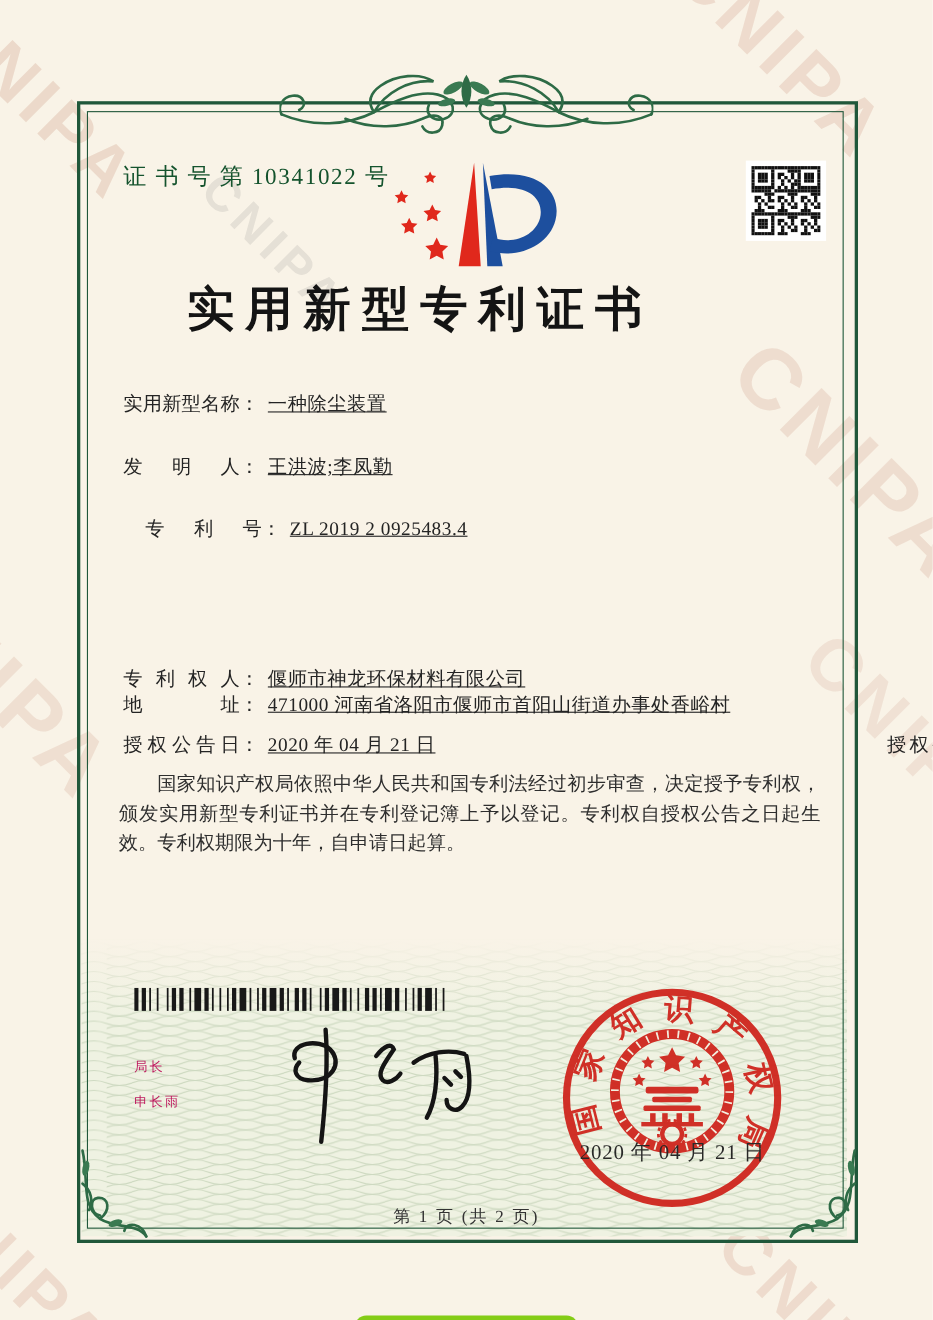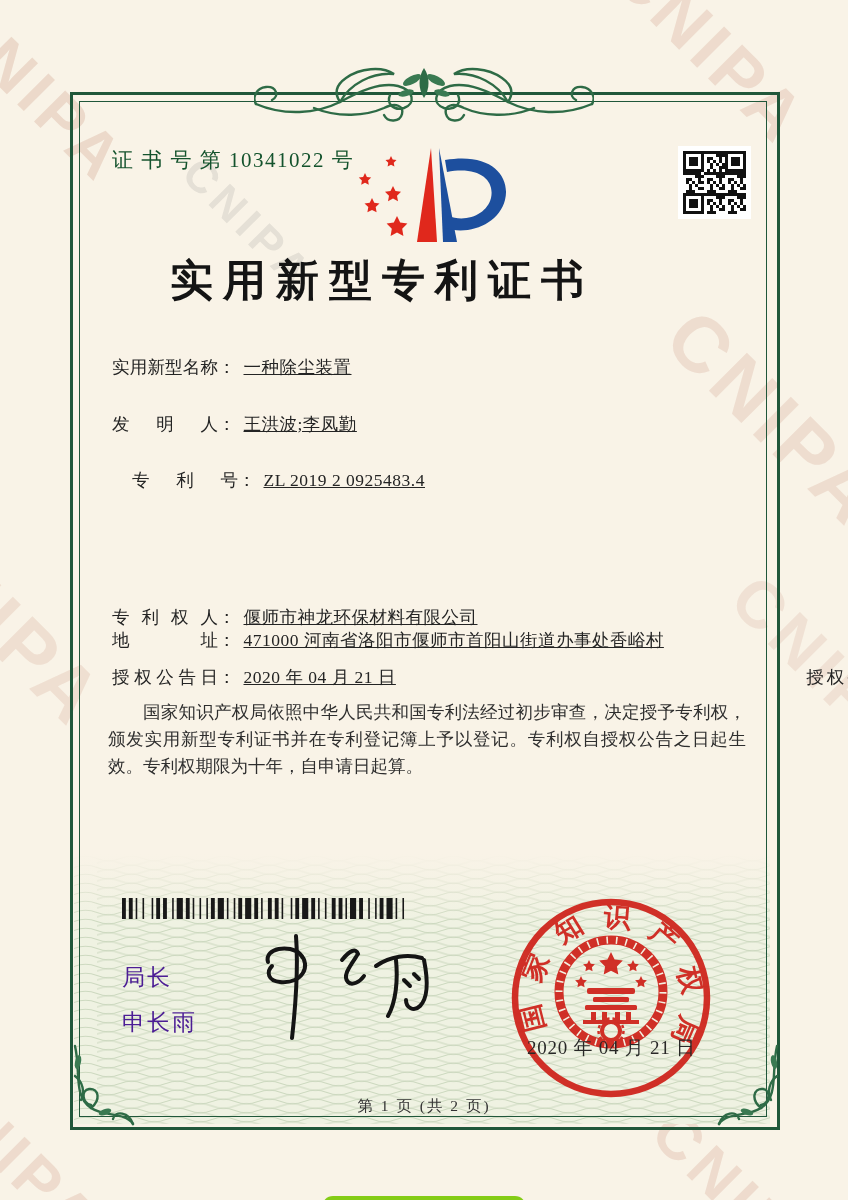--- a/index.html
+++ b/index.html
@@ -37,21 +37,21 @@
     text-align:center; font-size:43px; font-weight:bold; letter-spacing:10px; color:#141414;}
   .frow{position:absolute; left:112px; z-index:3; font-size:17.5px; color:#242424; white-space:nowrap;}
   .flabel{display:inline-block; width:106px; text-align:justify; text-align-last:justify; vertical-align:bottom;}
   .fcolon{margin-right:8px;}
   .fval{letter-spacing:0.5px;text-decoration:underline;}
   .grant2{position:absolute; left:340px; top:0;}
   .body-text{position:absolute; left:108px; top:699px; width:638px; z-index:3;
     font-size:17.5px; line-height:27px; text-align:justify; color:#2e2e2e;}
   .body-text p{margin:0; text-indent:2em;}
   .barcode{position:absolute; left:122px; top:898px; z-index:3;}
-  .signer{position:absolute; left:122px; top:962px; z-index:3; font-size:23px; color:#4c1d95;}
+  .signer{position:absolute; left:122px; top:962px; z-index:3; font-size:12px; color:#be185d;}
   .signer div{margin-bottom:14px; letter-spacing:2px;}
   .sig{position:absolute; left:238px; top:932px; z-index:3;}
   .seal{position:absolute; left:501px; top:888px; z-index:5; opacity:.94;}
   .page-num{position:absolute; left:0; top:1096px; width:848px; text-align:center;
     z-index:3; font-size:15.5px; letter-spacing:2px; color:#333;}
   .cont-note{position:absolute; left:50%; top:1196px; transform:translateX(-50%);
     z-index:3; background:#84cc16; padding:5px 28px; font-size:15.5px; letter-spacing:3px; color:#222;border-radius:11px;}
 </style>
 </head>
 <body>

